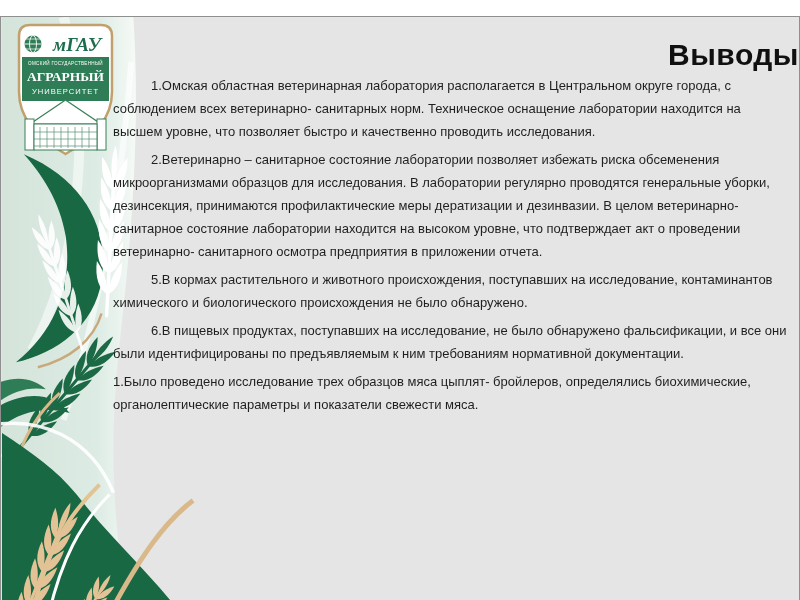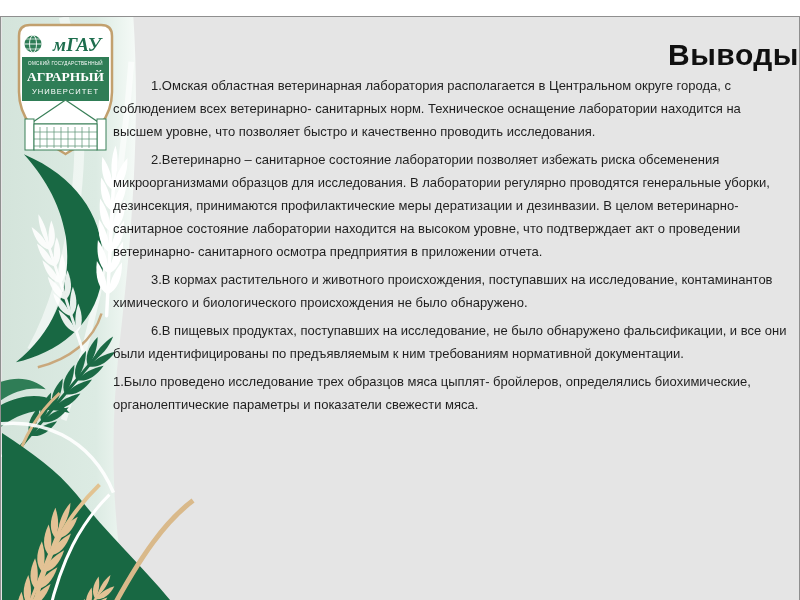--- a/index.html
+++ b/index.html
@@ -135,18 +135,18 @@
         <line x1="21" y1="126" x2="84" y2="126"></line>
       </g>
     </g>
   </svg>
 
   <h1 class="title">Выводы</h1>
 
   <div class="body">
     <p class="para indent">1.Омская областная ветеринарная лаборатория располагается в Центральном округе города, с соблюдением всех ветеринарно- санитарных норм. Техническое оснащение лаборатории находится на высшем уровне, что позволяет быстро и качественно проводить исследования.</p>
     <p class="para indent">2.Ветеринарно – санитарное состояние лаборатории позволяет избежать риска обсеменения микроорганизмами образцов для исследования. В лаборатории регулярно проводятся генеральные уборки, дезинсекция, принимаются профилактические меры дератизации и дезинвазии. В целом ветеринарно- санитарное состояние лаборатории находится на высоком уровне, что подтверждает акт о проведении ветеринарно- санитарного осмотра предприятия в приложении отчета.</p>
-    <p class="para indent">3.В кормах растительного и животного происхождения, поступавших на исследование, контаминантов химического и биологического происхождения не было обнаружено.</p>
+    <p class="para indent">5.В кормах растительного и животного происхождения, поступавших на исследование, контаминантов химического и биологического происхождения не было обнаружено.</p>
     <p class="para indent">6.В пищевых продуктах, поступавших на исследование, не было обнаружено фальсификации, и все они были идентифицированы по предъявляемым к ним требованиям нормативной документации.</p>
     <p class="para">1.Было проведено исследование трех образцов мяса цыплят- бройлеров, определялись биохимические, органолептические параметры и показатели свежести мяса.</p>
   </div>
 
 </div>
 
 </body></html>

